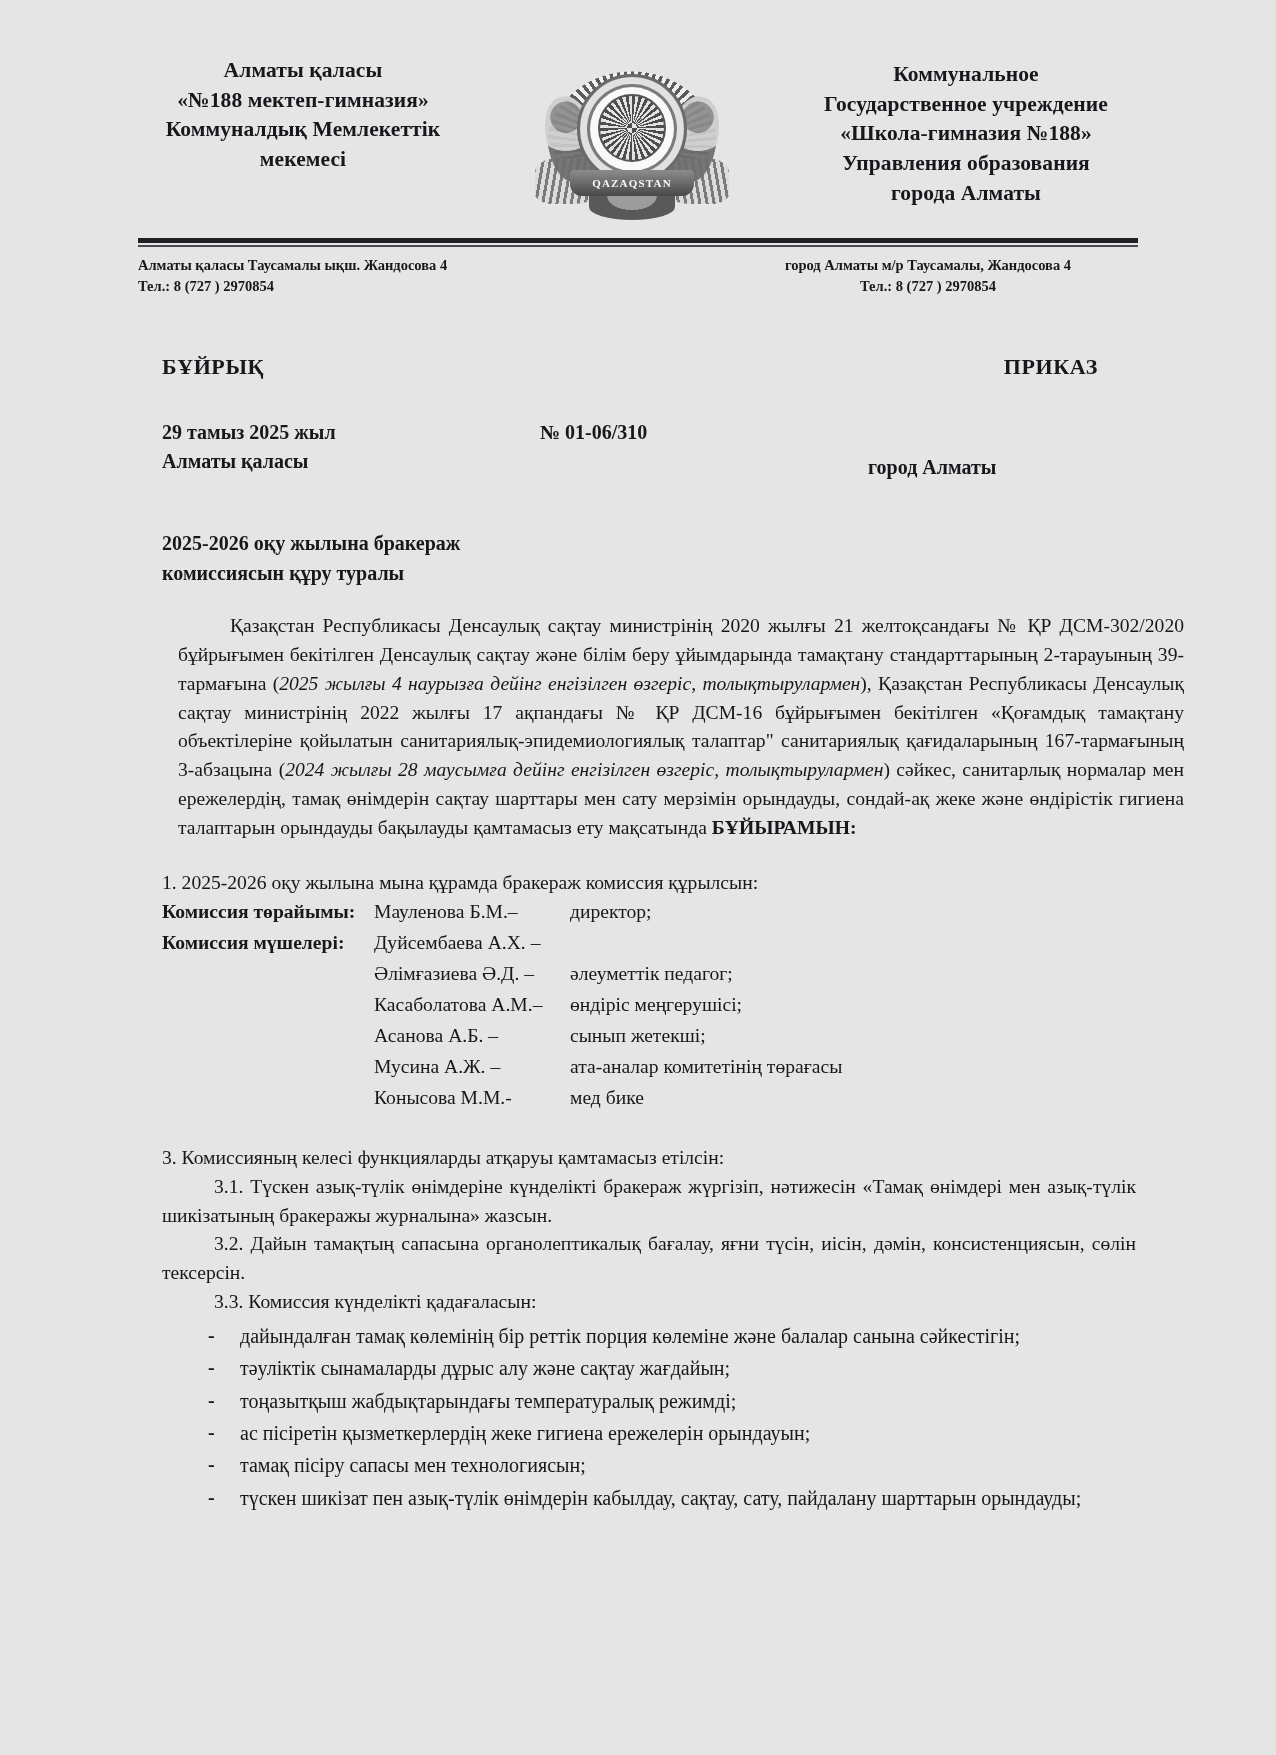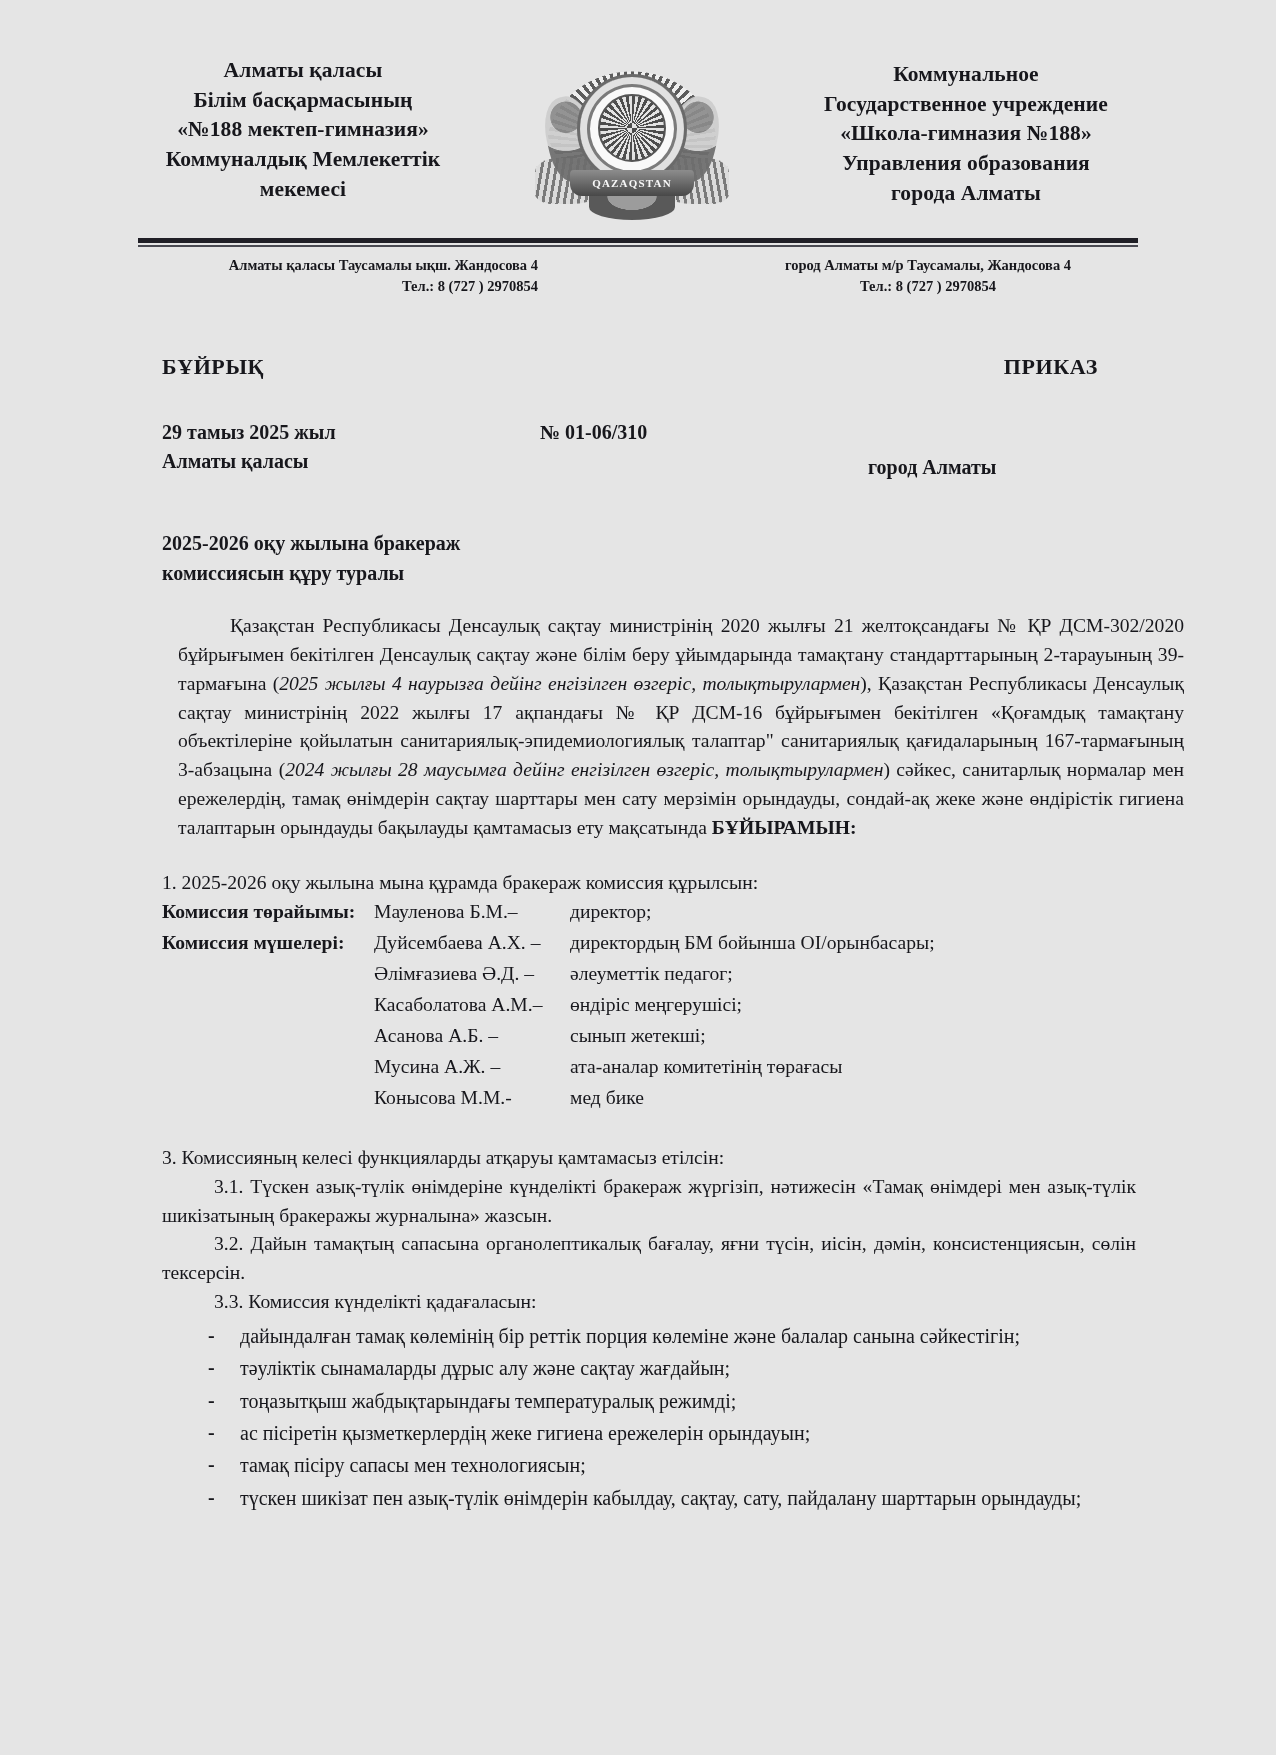--- a/index.html
+++ b/index.html
@@ -156,21 +156,21 @@
 
   .contacts {
     display: flex;
     justify-content: space-between;
     padding: 8px 138px 0 138px;
     box-sizing: border-box;
     font-size: 14.5px;
     font-weight: bold;
     line-height: 1.42;
   }
-  .contacts .c-left { text-align: right; width: 400px; }
+  .contacts .c-left { text-align: left; width: 400px; }
   .contacts .c-right { text-align: center; width: 420px; }
 
   
   .order-row {
     display: flex;
     justify-content: space-between;
     padding: 58px 178px 0 162px;
     box-sizing: border-box;
     font-weight: bold;
     font-size: 22px;
@@ -260,21 +260,20 @@
 </style>
 </head>
 <body>
 
 <div class="page">
 
   <div class="letterhead">
 
     <div class="lh-col left">
       <div>Алматы қаласы</div>
-      <div>Білім басқармасының</div>
       <div>«№188 мектеп-гимназия»</div>
       <div>Коммуналдық Мемлекеттік</div>
       <div>мекемесі</div>
     </div>
 
     <div class="emblem-wrap">
       <div class="emblem">
         <div class="em-sun"></div>
         <div class="em-wing l"></div>
         <div class="em-wing r"></div>
@@ -335,21 +334,20 @@
 
     <div class="member-line">
       <span class="m-lbl-box">Комиссия төрайымы:</span>
       <span class="m-name">Мауленова Б.М.–</span>
       <span class="m-role">директор;</span>
     </div>
 
     <div class="member-line">
       <span class="m-lbl-box">Комиссия мүшелері:</span>
       <span class="m-name">Дуйсембаева А.Х. –</span>
-      <span class="m-role">директордың БМ бойынша ОІ/орынбасары;</span>
     </div>
 
     <div class="member-line member-indent">
       <span class="m-name">Әлімғазиева Ә.Д.  –</span>
       <span class="m-role">әлеуметтік педагог;</span>
     </div>
 
     <div class="member-line member-indent">
       <span class="m-name">Касаболатова А.М.–</span>
       <span class="m-role">өндіріс меңгерушісі;</span>

